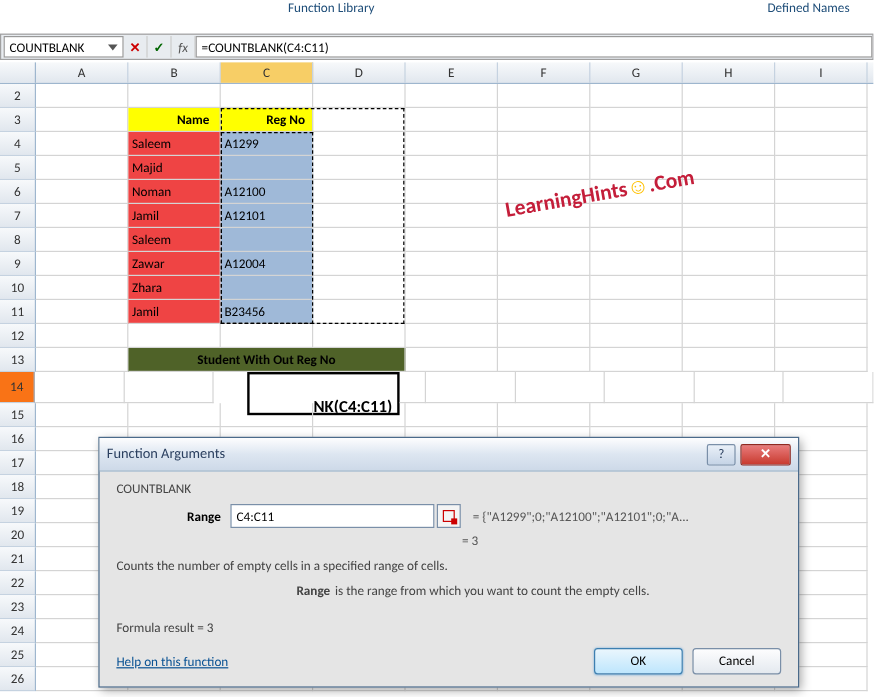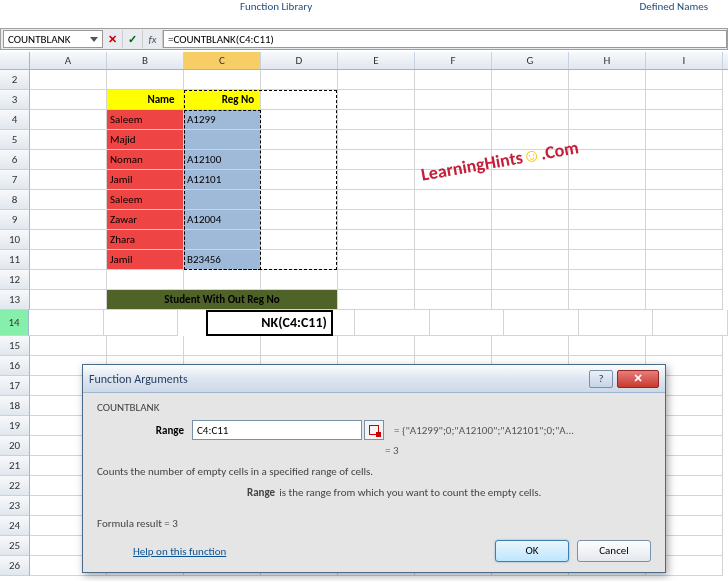--- a/index.html
+++ b/index.html
@@ -19,28 +19,28 @@
 .formula-input { flex: 1; background: #fff; border: 1px solid #999; height: 18px; padding: 0 4px; font-size: 11px; display: flex; align-items: center; }
 
 .col-headers { display: flex; height: 18px; background: linear-gradient(#f7f9fb,#e1e7ee); border-bottom: 1px solid #9eb6ce; margin-top: 2px; }
 .corner { width: 30px; border-right: 1px solid #9eb6ce; background: linear-gradient(#f7f9fb,#e1e7ee); }
 .col-h { width: 77px; text-align: center; font-size: 11px; color: #333; border-right: 1px solid #c5d2e0; line-height: 18px; }
 .col-h.sel { background: #f7ce66; }
 
 .grid { position: relative; }
 .row { display: flex; height: 20px; }
 .row-h { width: 30px; text-align: center; font-size: 11px; color: #333; background: linear-gradient(#f7f9fb,#e1e7ee); border-right: 1px solid #9eb6ce; border-bottom: 1px solid #c5d2e0; line-height: 20px; }
-.row-h.sel { background: #86efac; }
+.row-h.sel { background: #f97316; }
 .cell { width: 77px; border-right: 1px solid #d4d4d4; border-bottom: 1px solid #d4d4d4; font-size: 11px; padding: 0 3px; line-height: 20px; overflow: hidden; white-space: nowrap; }
 
 .hdr-yellow { background: #ffff00; font-weight: bold; text-align: center; padding-left: 35px; }
 .data-B { background: #ef4444; }
 .sel-C { background: #9fb9d8; }
 .merge-green { background: #4f6228; color: #000; font-weight: bold; text-align: center; }
-.active-edit { border: 2px solid #000; background: #fff; font-size: 14px; font-weight: bold; padding: 0 4px; line-height: 22px; text-align: right; margin-left: 28px; }
+.active-edit { border: 2px solid #000; background: #fff; font-size: 14px; font-weight: bold; padding: 16px 4px; line-height: 22px; text-align: right; margin-left: 28px; }
 
 .marching { position: absolute; border: 1.5px dashed #000; pointer-events: none; }
 
 .watermark { position: absolute; left: 420px; top: 150px; font-size: 18px; font-weight: bold; transform: rotate(-10deg); color: #c41e3a; }
 .watermark .smile { color: #ffc000; }
 
 .dialog { position: absolute; left: 82px; top: 364px; width: 584px; background: #e5e5e5; border: 1px solid #4a6a8a; box-shadow: 2px 3px 8px rgba(0,0,0,0.35); font-size: 11px; }
 .titlebar { height: 28px; background: linear-gradient(#fdfdfe,#dde6f1,#cdd9e8); display: flex; align-items: center; padding: 0 6px; border-bottom: 1px solid #9eb6ce; }
 .titlebar-text { color: #2a3f5f; font-size: 12px; }
 .titlebar-spacer { flex: 1; }
@@ -53,21 +53,21 @@
 .arg-input { width: 170px; height: 20px; border: 1px solid #7a8fa8; background: #fff; padding: 0 4px; font-size: 11px; }
 .range-btn { width: 20px; height: 20px; border: 1px solid #7a8fa8; background: #f4f4f4; margin-left: 2px; display: flex; align-items: center; justify-content: center; cursor: pointer; }
 .range-icon { width: 10px; height: 10px; border: 1px solid #c00; position: relative; }
 .range-icon::after { content: ""; position: absolute; right: -3px; bottom: -3px; width: 5px; height: 5px; background: #c00; }
 .arg-eq { margin-left: 10px; color: #555; font-size: 11px; white-space: nowrap; overflow: hidden; }
 .result-eq { margin-left: 288px; color: #555; margin-top: 4px; }
 .desc { margin-top: 8px; color: #444; }
 .param-desc { margin-top: 8px; margin-left: 150px; color: #444; }
 .param-desc b { margin-right: 4px; }
 .formula-result { margin-top: 18px; color: #444; }
-.dlg-footer { display: flex; align-items: center; margin-top: 10px; margin-left: 36px; }
+.dlg-footer { display: flex; align-items: center; margin-top: 10px; }
 .help-link { color: #0b5394; text-decoration: underline; cursor: pointer; }
 .dlg-footer-spacer { flex: 1; }
 .dlg-btn { width: 74px; height: 22px; background: linear-gradient(#fdfdfe,#e4e9ef); border: 1px solid #7a8fa8; border-radius: 3px; margin-left: 8px; cursor: pointer; font-size: 11px; text-align: center; line-height: 20px; }
 .dlg-btn.ok { border: 1px solid #3c7fb1; box-shadow: 0 0 2px #6ea8d8; background: linear-gradient(#eaf6fd,#bee6fd); }
 </style>
 </head>
 <body>
 
 <div class="ribbon-labels">
   <span class="ribbon-label-left">Function Library</span>

